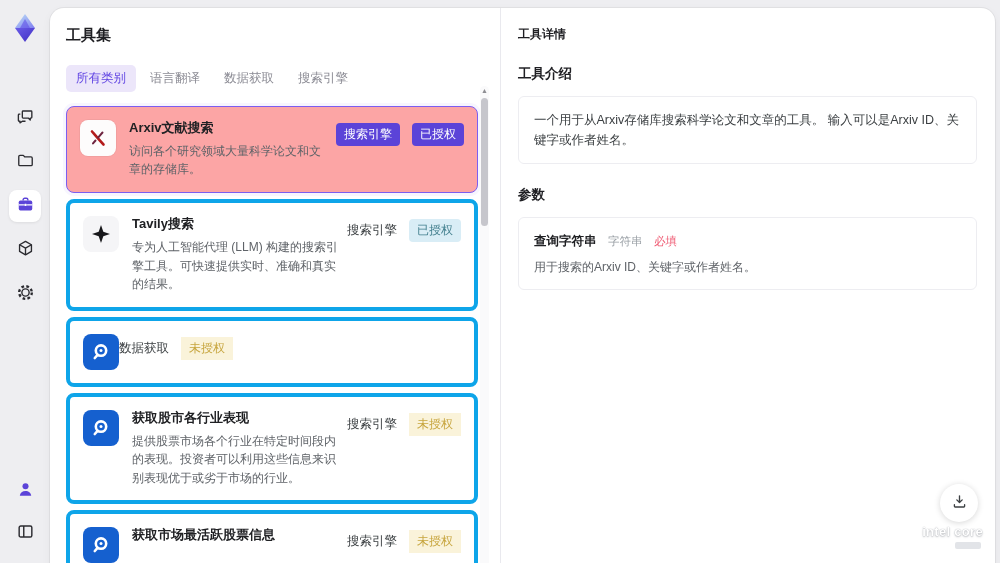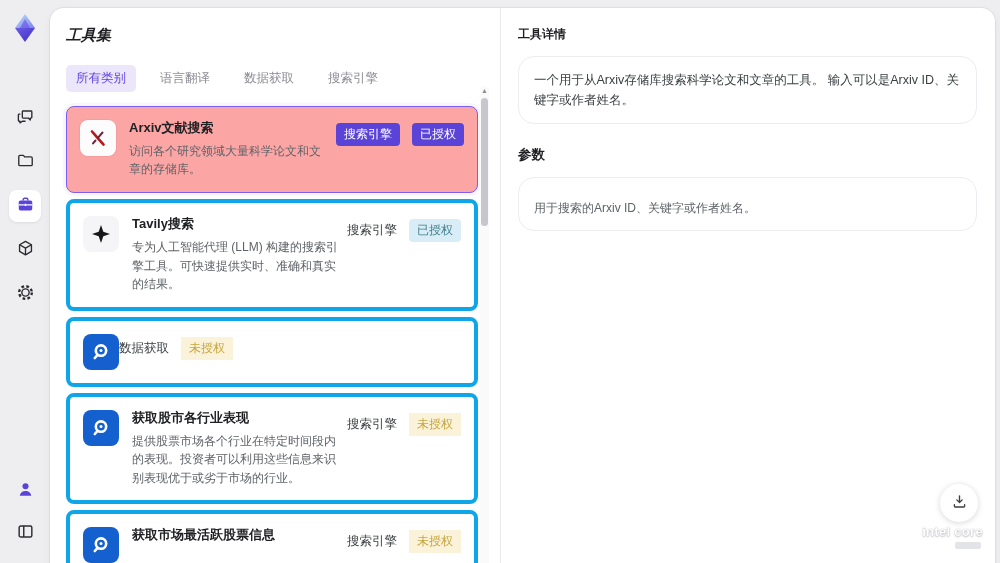--- a/index.html
+++ b/index.html
@@ -20,22 +20,22 @@
   .rail .bottom { margin-bottom:14px; display:flex; flex-direction:column; gap:10px; align-items:center; }
 
   
   .window { position:absolute; left:50px; top:8px; width:945px; height:570px;
     background:#fff; border-radius:14px; overflow:hidden;
     box-shadow:0 0 0 1px rgba(0,0,0,.05), 0 3px 10px rgba(0,0,0,.05); }
 
   
   .list-panel { position:absolute; left:0; top:0; width:451px; height:100%;
     border-right:1px solid #e9e9ee; padding:16px 22px 0 16px; }
-  .panel-title { font-size:15px; font-weight:bold; margin:2px 0 0 0;font-style:italic; }
-  .tabs { margin-top:20px; display:flex; gap:14px; align-items:center; }
+  .panel-title { font-size:15px; font-weight:bold; margin:2px 0 0 0; }
+  .tabs { margin-top:20px; display:flex; gap:4px; align-items:center; }
   .tab { font-size:12.5px; color:#8b8b94; padding:5px 10px; border-radius:5px; cursor:pointer; white-space:nowrap; }
   .tab.active { background:#ece6fa; color:#6246e3; }
 
   .tool-list { margin-top:14px; }
   .tool-card { display:flex; align-items:flex-start; background:#fff;
     border:4px solid #0ea5e9; border-radius:8px; padding:13px 13px;
     margin-bottom:6px; cursor:pointer; }
   .tool-card.selected { border:1.5px solid #7c5ef0; background:#fca5a5; box-shadow:0 0 0 3px rgba(124,94,240,.06); }
   .tool-icon { width:36px; height:36px; border-radius:8px; flex:0 0 36px;
     display:flex; align-items:center; justify-content:center; }
@@ -60,21 +60,21 @@
     background:#c6c6cc; border-radius:4px; }
   .scroll-arrow { position:absolute; left:0; width:9px; text-align:center;
     font-size:7px; color:#8e8e93; line-height:8px; }
   .scroll-arrow.up { top:1px; }
 
   
   .detail-panel { position:absolute; left:452px; top:0; right:0; height:100%;
     padding:18px 18px 0 16px; }
   .detail-title { font-size:12px; font-weight:bold; }
   .section-heading { font-size:13.5px; font-weight:bold; margin-top:22px; }
-  .detail-box { margin-top:13px; border:1px solid #ededf1; border-radius:16px;
+  .detail-box { margin-top:13px; border:1px solid #ededf1; border-radius:6px;
     background:#fff; padding:13px 15px; }
   .intro-text { font-size:12.5px; color:#3c4043; line-height:1.6; }
   .param-name { font-size:12.5px; font-weight:bold; color:#202124; }
   .param-type { font-size:11.5px; color:#9aa0a6; margin-left:7px; }
   .param-required { font-size:11.5px; color:#ef5b73; margin-left:7px; }
   .param-desc { margin-top:9px; font-size:12px; color:#5f6368; }
 
   
   .fab { position:absolute; right:17px; top:476px; width:38px; height:38px;
     border-radius:50%; background:#fff; display:flex; align-items:center; justify-content:center;
@@ -253,25 +253,31 @@
 </div>
     <div class="scrollbar">
       <div class="scroll-arrow up">▲</div>
       <div class="scroll-thumb"></div>
 
     </div>
   </div>
 
   <div class="detail-panel">
     <div class="detail-title">工具详情</div>
+    <div class="section-heading">工具介绍</div>
     <div class="detail-box">
       <div class="intro-text">一个用于从Arxiv存储库搜索科学论文和文章的工具。 输入可以是Arxiv ID、关键字或作者姓名。</div>
     </div>
     <div class="section-heading">参数</div>
     <div class="detail-box">
+      <div>
+        <span class="param-name">查询字符串</span>
+        <span class="param-type">字符串</span>
+        <span class="param-required">必填</span>
+      </div>
       <div class="param-desc">用于搜索的Arxiv ID、关键字或作者姓名。</div>
     </div>
   </div>
 
   <div class="fab">
     <span><svg viewBox="0 0 24 24" fill="none" stroke="#3c4043" stroke-width="1.9" stroke-linecap="round" stroke-linejoin="round">
           <path d="M12 4v9.5m0 0l-3.8-3.8M12 13.5l3.8-3.8"></path>
           <path d="M4.8 16.5v2.3a1 1 0 0 0 1 1h12.4a1 1 0 0 0 1-1v-2.3"></path>
         </svg></span>
   </div>

